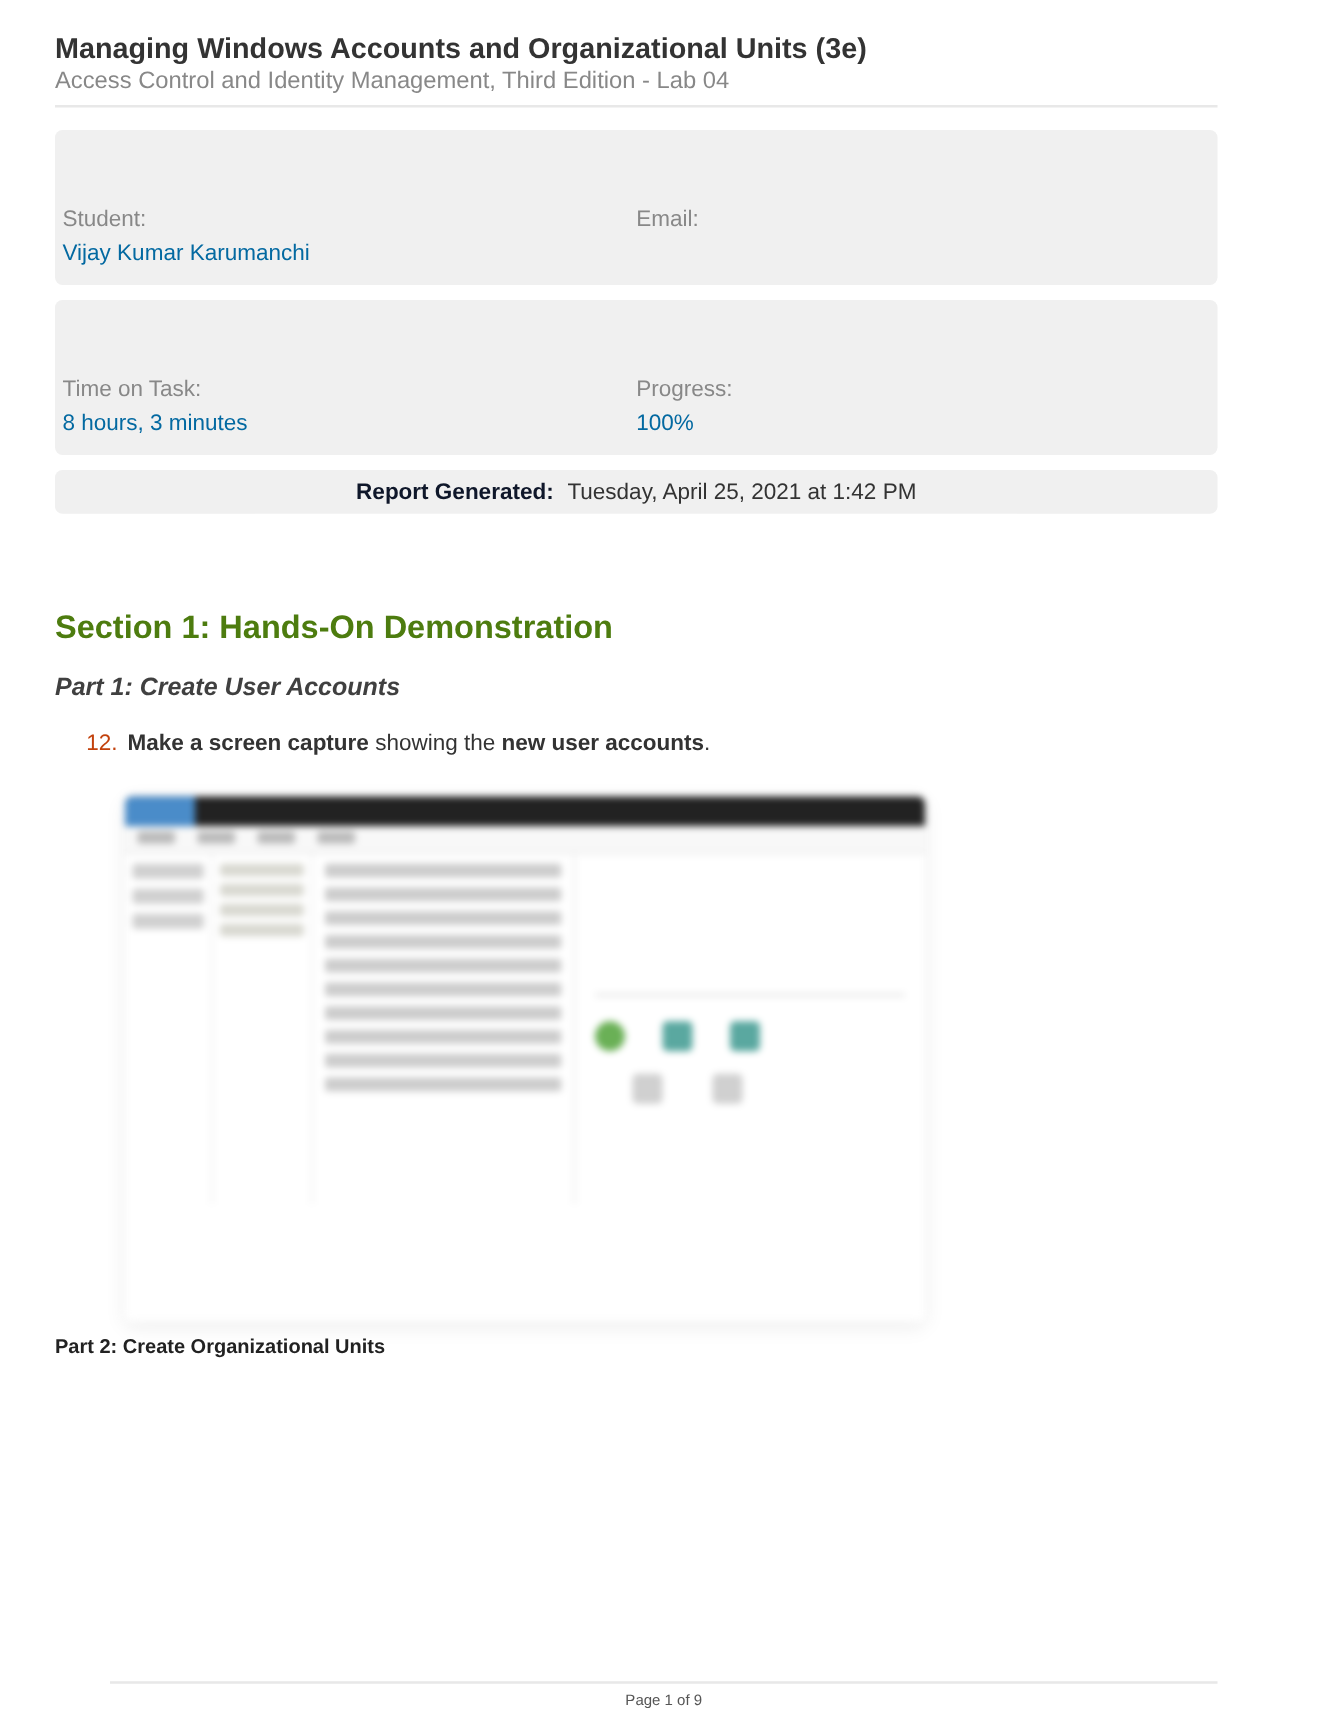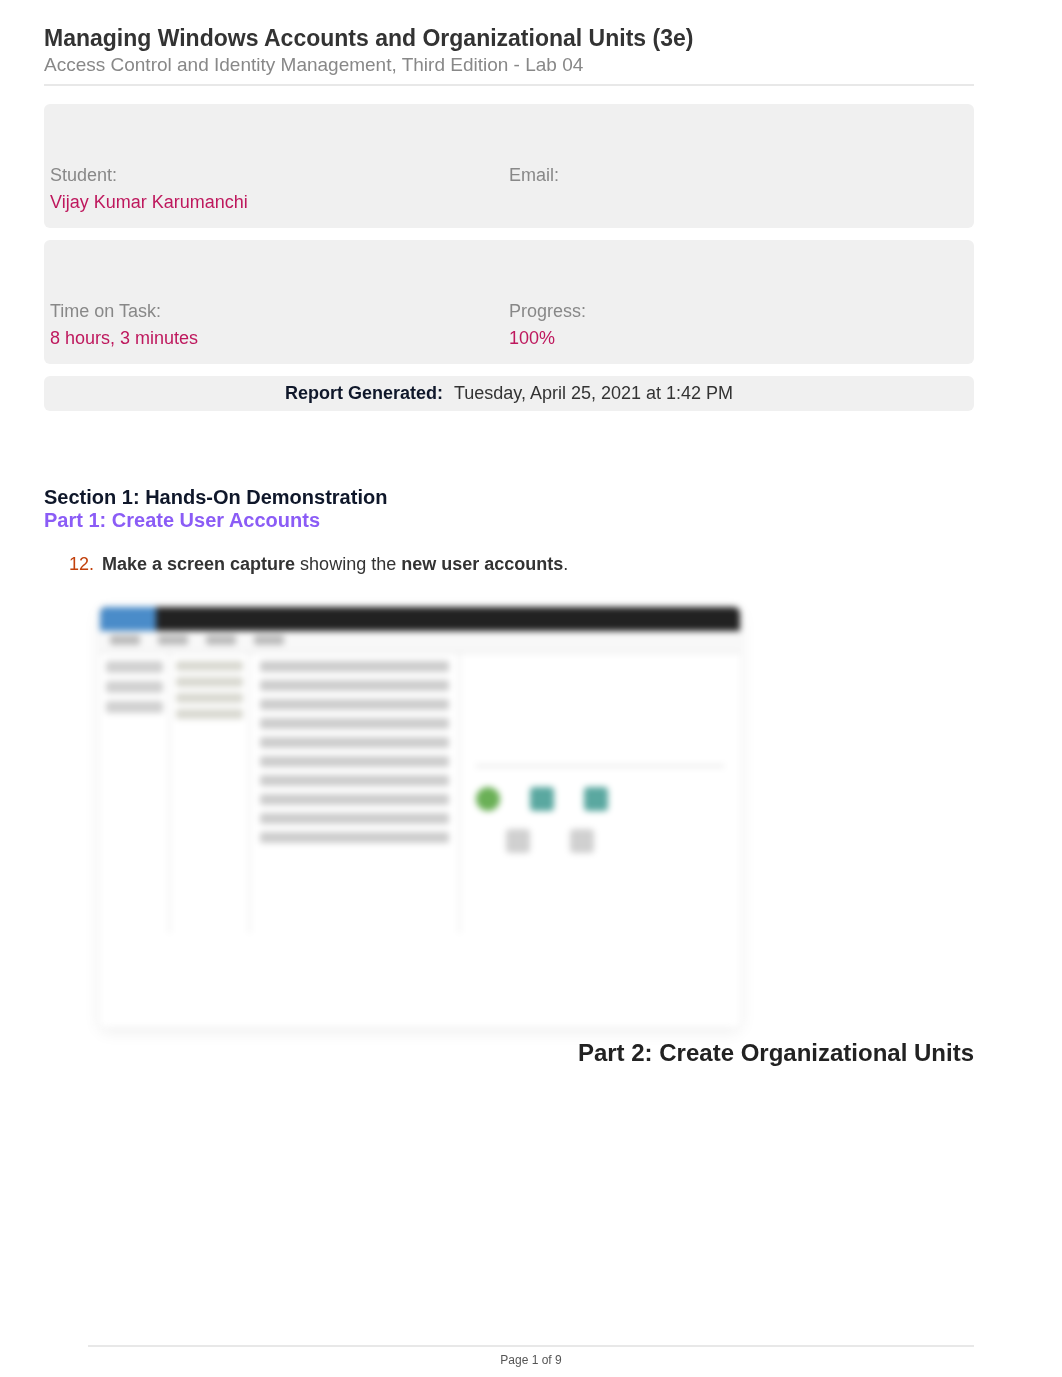--- a/index.html
+++ b/index.html
@@ -45,55 +45,56 @@
       flex: 1;
     }
     .info-label {
       font-size: 18px;
       color: #888;
       margin-bottom: 6px;
       margin-top: 48px;
     }
     .info-value {
       font-size: 18px;
-      color: #be185d;
+      color: #0369a1;
     }
     .report-generated-box {
       background: #f0f0f0;
       border-radius: 6px;
       padding: 7px 6px;
       text-align: center;
       font-size: 18px;
       margin-bottom: 75px;
     }
     .report-generated-label {
       color: #0f172a;
       font-weight: bold;
     }
     .report-generated-value {
       color: #333;
       margin-left: 6px;
     }
     .section-heading {
-      font-size: 20px;
-      font-weight: bold;
-      color: #0f172a;
+      font-size: 26px;
+      font-weight: bold;
+      color: #4d7c0f;
+      margin-bottom: 22px;
     }
     .part-heading {
       font-size: 20px;
       font-weight: bold;
-      color: #8b5cf6;
+      color: #404040;
       margin-bottom: 22px;
+      font-style: italic;
     }
     .part-heading-2 {
-      font-size: 24px;
+      font-size: 16px;
       font-weight: bold;
       color: #222;
       margin-top: 4px;
-      text-align: right;
     }
     .task-row {
       display: flex;
       padding-left: 22px;
       margin-bottom: 32px;
     }
     .task-number {
       font-size: 18px;
       color: #c2410c;
       width: 36px;

